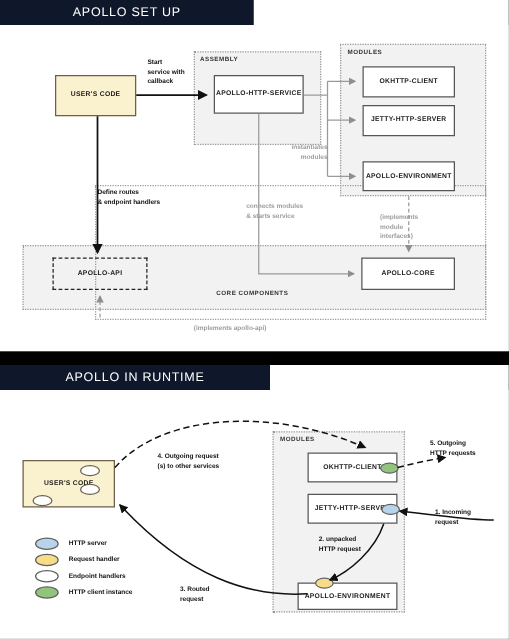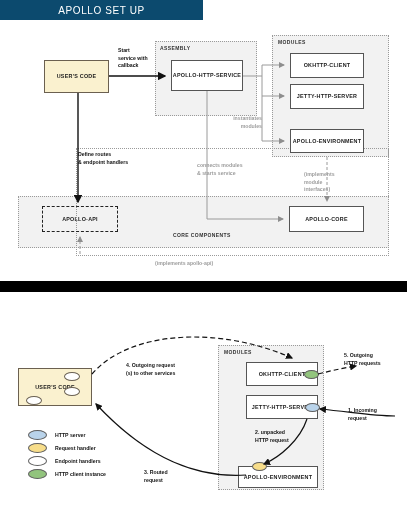--- a/index.html
+++ b/index.html
@@ -4,21 +4,21 @@
 <style>
   html,body{margin:0;padding:0;background:#000;}
   body{width:407px;height:511px;overflow:hidden;font-family:"Liberation Sans",sans-serif;}
   .page{position:relative;width:407px;height:511px;background:#000;}
 
   
   .panel{position:absolute;left:0;width:407px;background:#ffffff;overflow:hidden;}
   #panel-setup{top:0;height:281px;}
   #panel-runtime{top:292px;height:219px;}
 
-  .titlebar{position:absolute;left:0;top:0;height:20px;background:#0c4a6e;color:#fff;
+  .titlebar{position:absolute;left:0;top:0;height:20px;background:#0f172a;color:#fff;
             display:flex;align-items:center;justify-content:center;
             font-size:10px;letter-spacing:.6px;font-weight:400;}
   #title-setup{width:203px;}
   #title-runtime{width:216px;}
 
   .canvas{position:absolute;left:0;right:0;bottom:0;top:20px;background:#fff;}
 
   
   .node{position:absolute;box-sizing:border-box;display:flex;align-items:center;
         justify-content:center;text-align:center;font-size:5.4px;font-weight:700;
@@ -139,20 +139,23 @@
         <path d="M327,137 L327,181" stroke="#9a9a9a" stroke-width="1" stroke-dasharray="3,2" fill="none" marker-end="url(#ah-gray)"></path>
 
         <path d="M80,234 L80,217" stroke="#9a9a9a" stroke-width="1" stroke-dasharray="3,2" fill="none" marker-end="url(#ah-gray)"></path>
       </svg>
 
     </div>
   </div>
 
   <div class="panel" id="panel-runtime">
 
+    <div class="titlebar" id="title-runtime">
+      <span>APOLLO IN RUNTIME</span>
+    </div>
 
     <div class="canvas">
 
       <div class="group dotted" style="left:218px;top:33px;width:106px;height:145px;"></div>
       <div class="group-label" style="left:224px;top:37px;">MODULES</div>
 
       <div class="node usercode" style="left:18px;top:56px;width:74px;height:38px;">
         <span>USER'S CODE</span>
       </div>
       <div class="dot-w" style="left:64px;top:60px;"></div>

